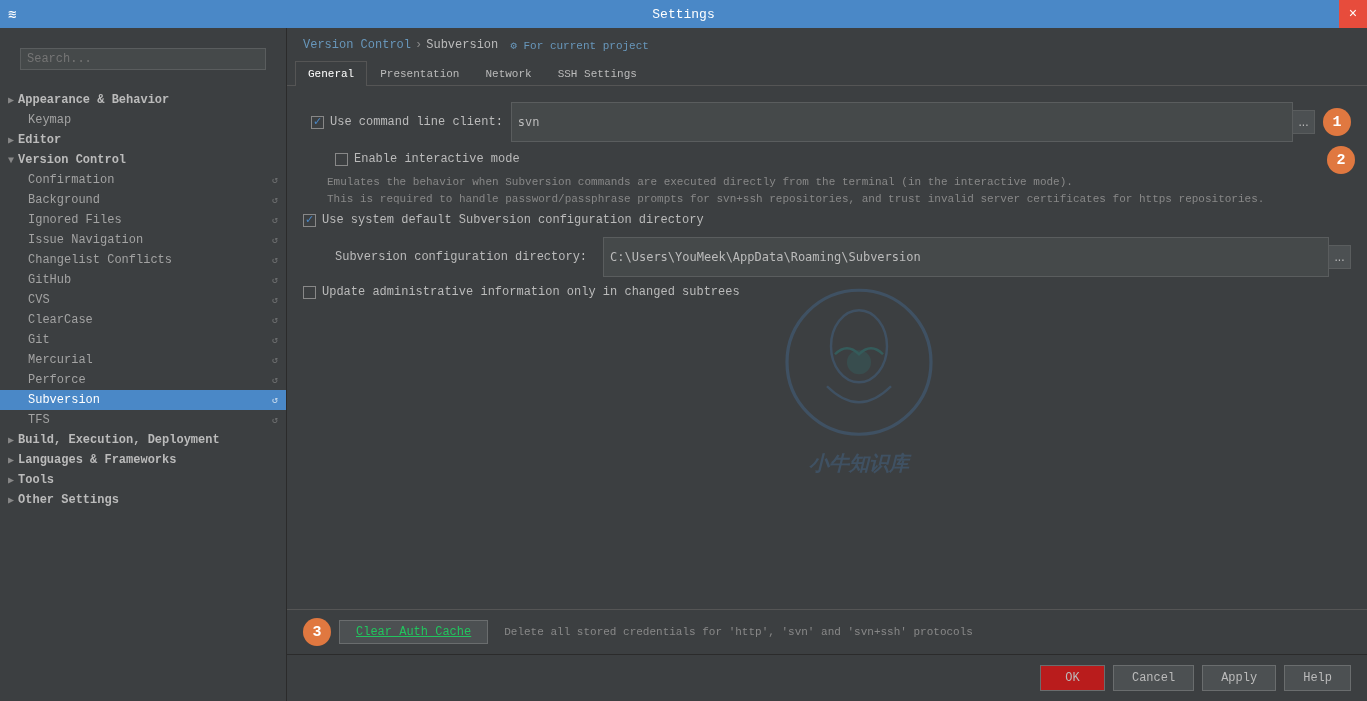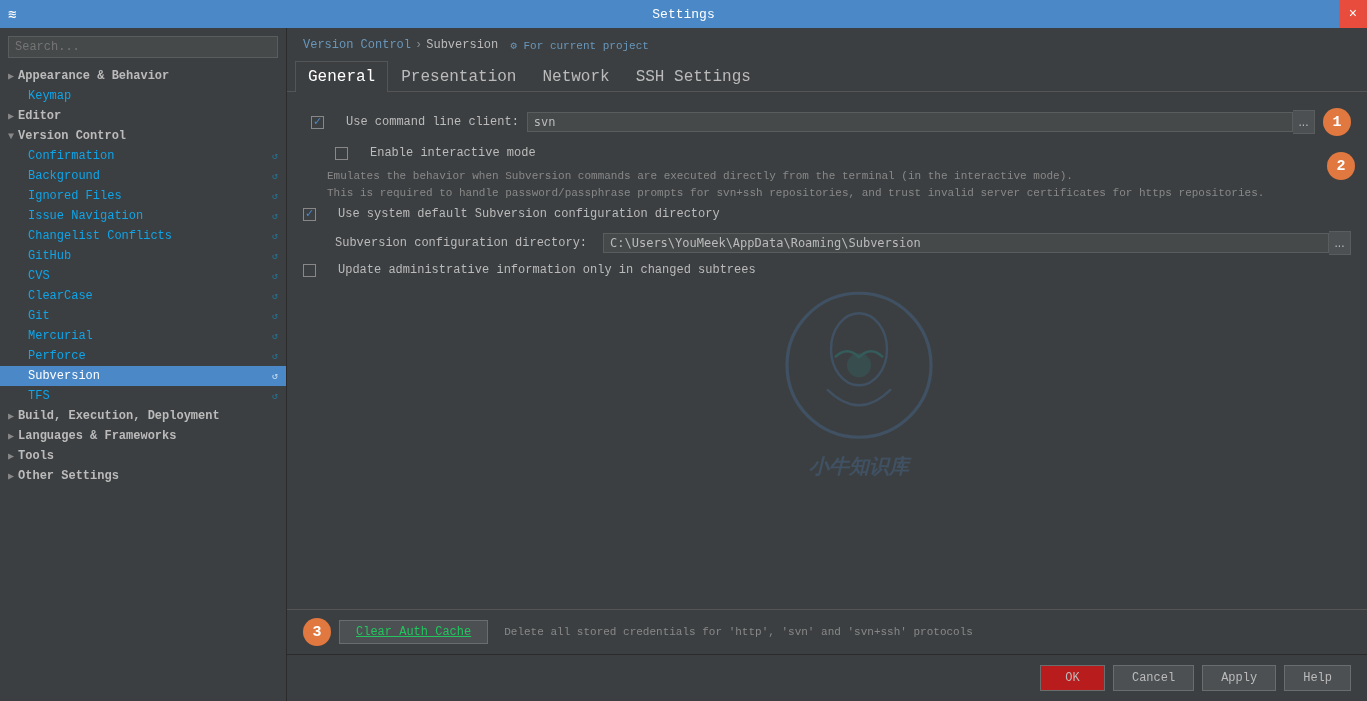--- a/index.html
+++ b/index.html
@@ -53,42 +53,42 @@
     .sidebar {
       width: 287px;
       background: #3c3f41;
       border-right: 1px solid #2b2b2b;
       display: flex;
       flex-direction: column;
       flex-shrink: 0;
       overflow-y: auto;
     }
     .sidebar-search {
-      padding: 8px;
+      padding: 20px;
     }
     .sidebar-search input {
       width: 100%;
       background: #45494a;
       border: 1px solid #5a5d5e;
       color: #bbbbbb;
       padding: 3px 6px;
       font-size: 12px;
       outline: none;
       font-family: inherit;
     }
     .sidebar-tree {
       flex: 1;
       overflow-y: auto;
     }
     .tree-item {
       display: flex;
       align-items: center;
       padding: 3px 8px 3px 12px;
       cursor: pointer;
-      color: #0ea5e9;
+      color: #a3a3a3;
       font-size: 12px;
       position: relative;
     }
     .tree-item.active {
       background: #4a88c7;
       color: #ffffff;
     }
     .tree-item.section-header {
       font-weight: bold;
       color: #bbbbbb;
@@ -133,21 +133,21 @@
     .tabs-bar {
       display: flex;
       border-bottom: 1px solid #555;
       padding: 0 8px;
       flex-shrink: 0;
     }
     .tab {
       padding: 6px 12px;
       cursor: pointer;
       color: #bbbbbb;
-      font-size: 16px;
+      font-size: 11px;
       border: 1px solid transparent;
       border-bottom: none;
       position: relative;
       top: 1px;
     }
     .tab.active {
       background: #3c3f41;
       border-color: #555;
       color: #ffffff;
     }
@@ -158,21 +158,21 @@
       padding: 16px;
     }
     .setting-row {
       display: flex;
       align-items: center;
       margin-bottom: 10px;
     }
     .setting-row label {
       display: flex;
       align-items: center;
-      gap: 22px;
+      gap: 6px;
       cursor: pointer;
       font-size: 12px;
       color: #bbbbbb;
     }
     .setting-row input[type="checkbox"] {
       appearance: none;
       -webkit-appearance: none;
       width: 13px;
       height: 13px;
       border: 1px solid #888;
@@ -197,21 +197,21 @@
     }
     .text-field {
       flex: 1;
       background: #45494a;
       border: 1px solid #5a5d5e;
       color: #bbbbbb;
       padding: 3px 6px;
       font-size: 12px;
       font-family: 'Consolas', monospace;
       outline: none;
-      height: 20px;
+      height: 40px;
     }
     .ellipsis-btn {
       background: #4c5052;
       border: 1px solid #5a5d5e;
       color: #bbbbbb;
       width: 22px;
       height: 24px;
       cursor: pointer;
       display: flex;
       align-items: center;

